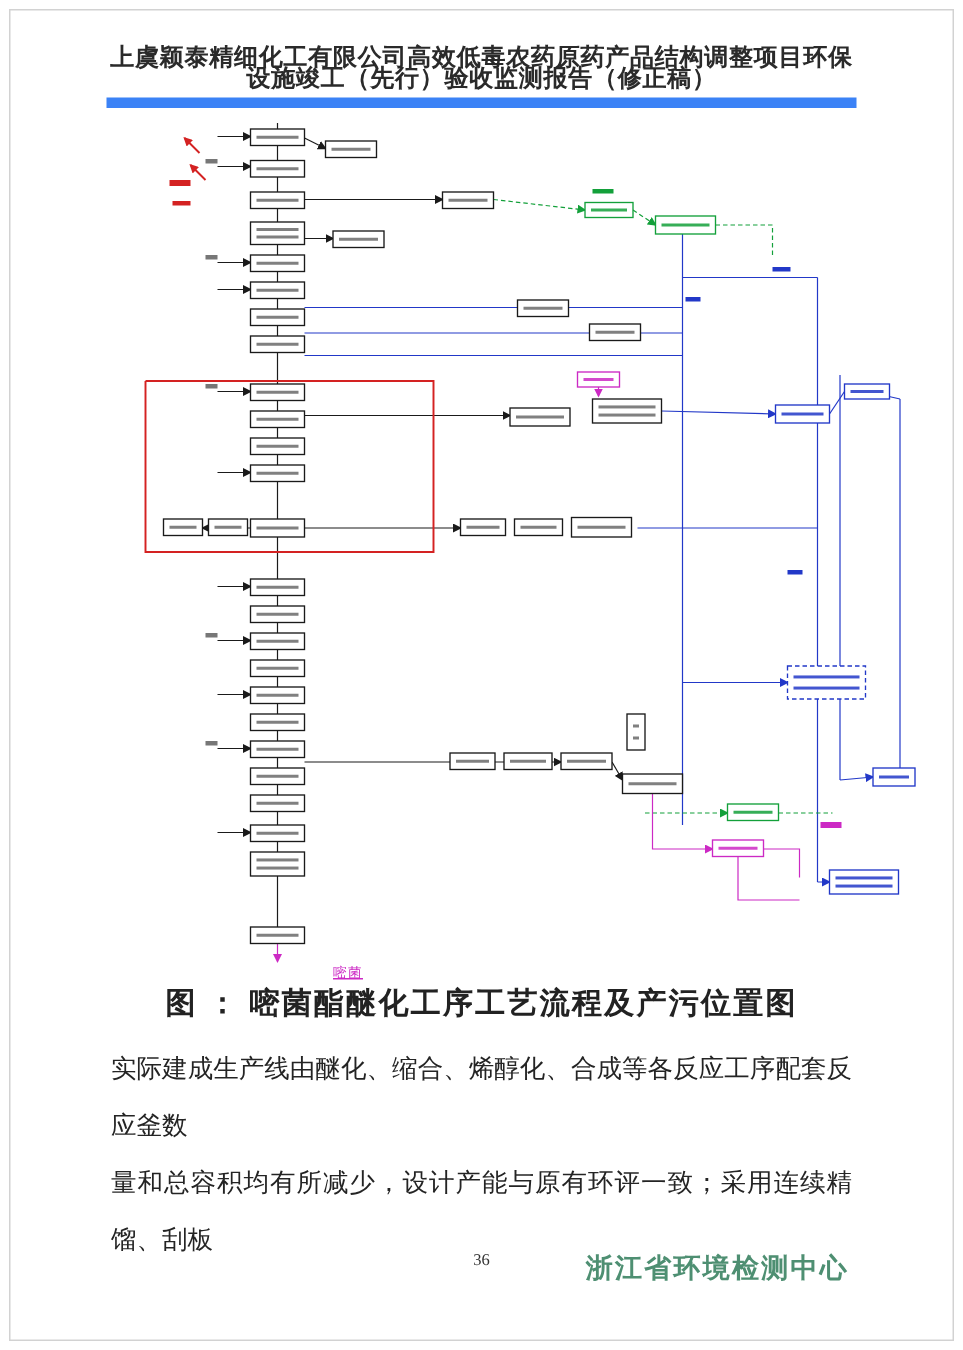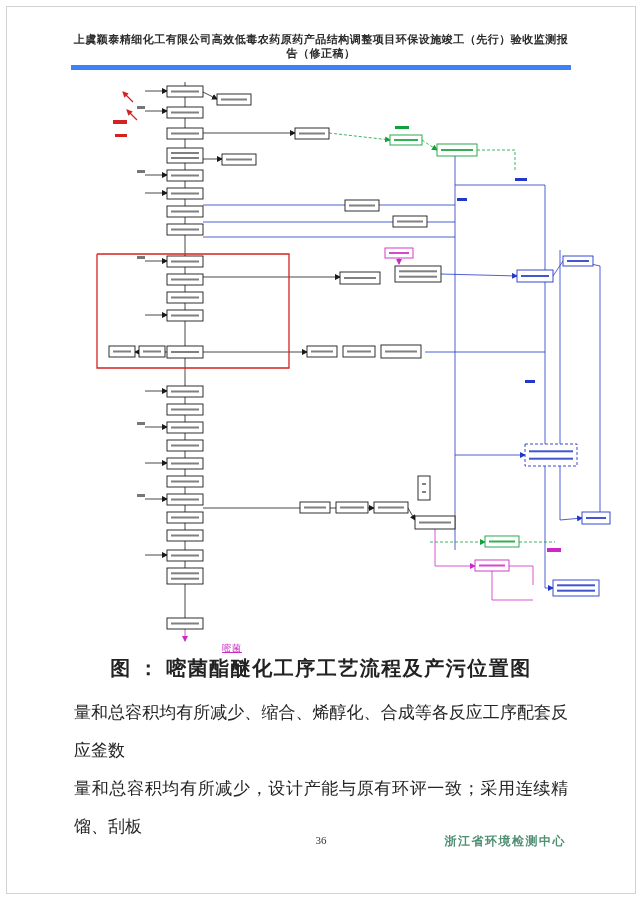--- a/index.html
+++ b/index.html
@@ -4,22 +4,22 @@
 <style>
   html,body{margin:0;padding:0;}
   body{
     width:642px;height:900px;position:relative;background:#ffffff;
     font-family:"Liberation Serif","DejaVu Serif",serif;color:#1c1c1c;
     overflow:hidden;
   }
   .frame{position:absolute;inset:6px;border:1px solid #d2d2d2;pointer-events:none;}
   .header{
     position:absolute;top:32px;left:71px;width:500px;text-align:center;
-    font-size:11px;font-weight:bold;color:#2a2a2a;letter-spacing:.5px;
-    border-bottom:5px solid #3b82f6;padding-bottom:5px;line-height:14px;
+    font-size:16px;font-weight:bold;color:#2a2a2a;letter-spacing:.5px;
+    border-bottom:7px solid #3b82f6;padding-bottom:5px;line-height:14px;
   }
   .diagram{position:absolute;left:85px;top:80px;width:530px;height:565px;}
   .ln{fill:none;stroke:#1a1a1a;stroke-width:.8;}
   .ln.b{stroke:#2238c8;}
   .ln.g{stroke:#13a03a;stroke-dasharray:3 2;}
   .ln.m{stroke:#cc29c4;}
   .ln.r{stroke:#d42222;stroke-width:1.3;}
   .bx{fill:#ffffff;stroke:#1a1a1a;stroke-width:.9;}
   .bx.b{stroke:#2238c8;}
   .bx.g{stroke:#13a03a;}
@@ -36,21 +36,21 @@
   .bodytext{
     position:absolute;top:694px;left:74px;width:494px;
     font-size:17px;line-height:38px;text-align:justify;color:#242424;
   }
   .bodytext .l0{text-indent:2em;}
   .pageno{
     position:absolute;top:834px;left:0;width:100%;text-align:center;
     font-size:11px;color:#333;
   }
   .footer{
-    position:absolute;top:833px;right:76px;font-size:12px;letter-spacing:1.5px;
+    position:absolute;top:833px;right:76px;font-size:18px;letter-spacing:1.5px;
     color:#4e8f72;font-weight:600;
   }
 </style>
 </head>
 <body>
 
 <div class="frame"></div>
 
 <div class="header">上虞颖泰精细化工有限公司高效低毒农药原药产品结构调整项目环保设施竣工（先行）验收监测报告（修正稿）</div>
 
@@ -346,20 +346,20 @@
     <rect x="52" y="176" width="8" height="3" fill="#777777"></rect>
     <rect x="52" y="342" width="8" height="3" fill="#777777"></rect>
     <rect x="52" y="414" width="8" height="3" fill="#777777"></rect>
   </svg>
 
 <div class="product-label">嘧菌</div>
 
 <div class="caption">图 ：  嘧菌酯醚化工序工艺流程及产污位置图</div>
 
 <div class="bodytext">
-  <div>量和总容积均有所减少、缩合、烯醇化、合成等各反应工序配套反应釜数</div>
+  <div>实际建成生产线由醚化、缩合、烯醇化、合成等各反应工序配套反应釜数</div>
   <div>量和总容积均有所减少，设计产能与原有环评一致；采用连续精馏、刮板</div>
 
 </div>
 
 <div class="pageno">36</div>
 
 <div class="footer">浙江省环境检测中心</div>
 
 </body></html>

